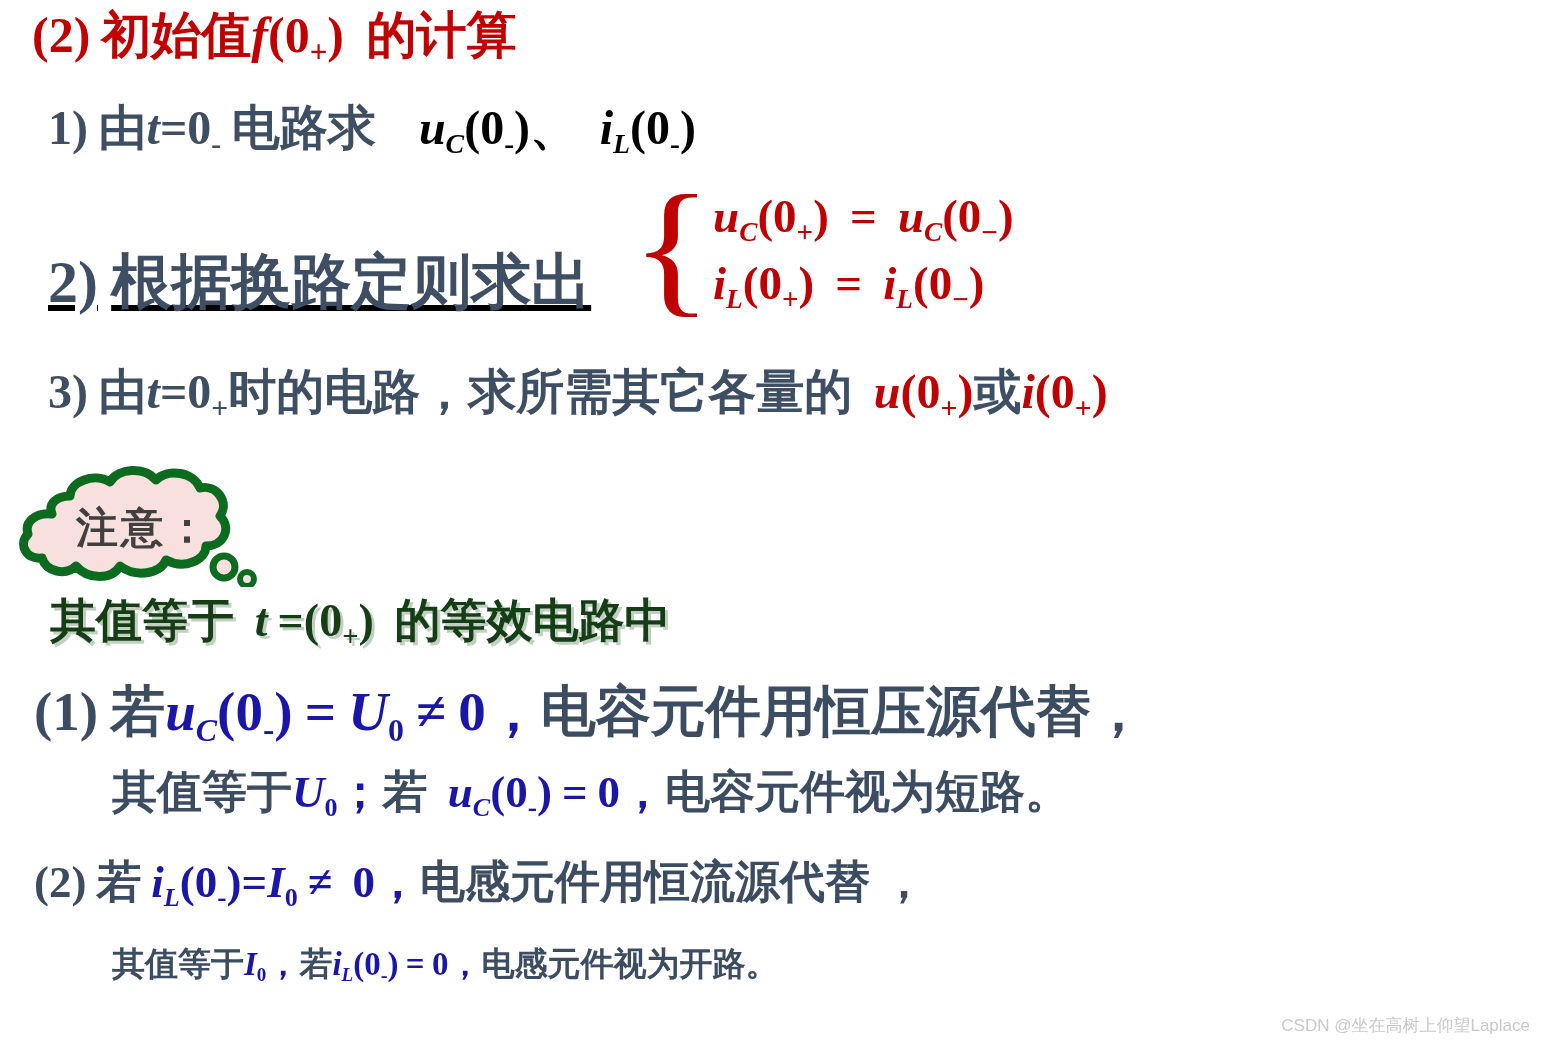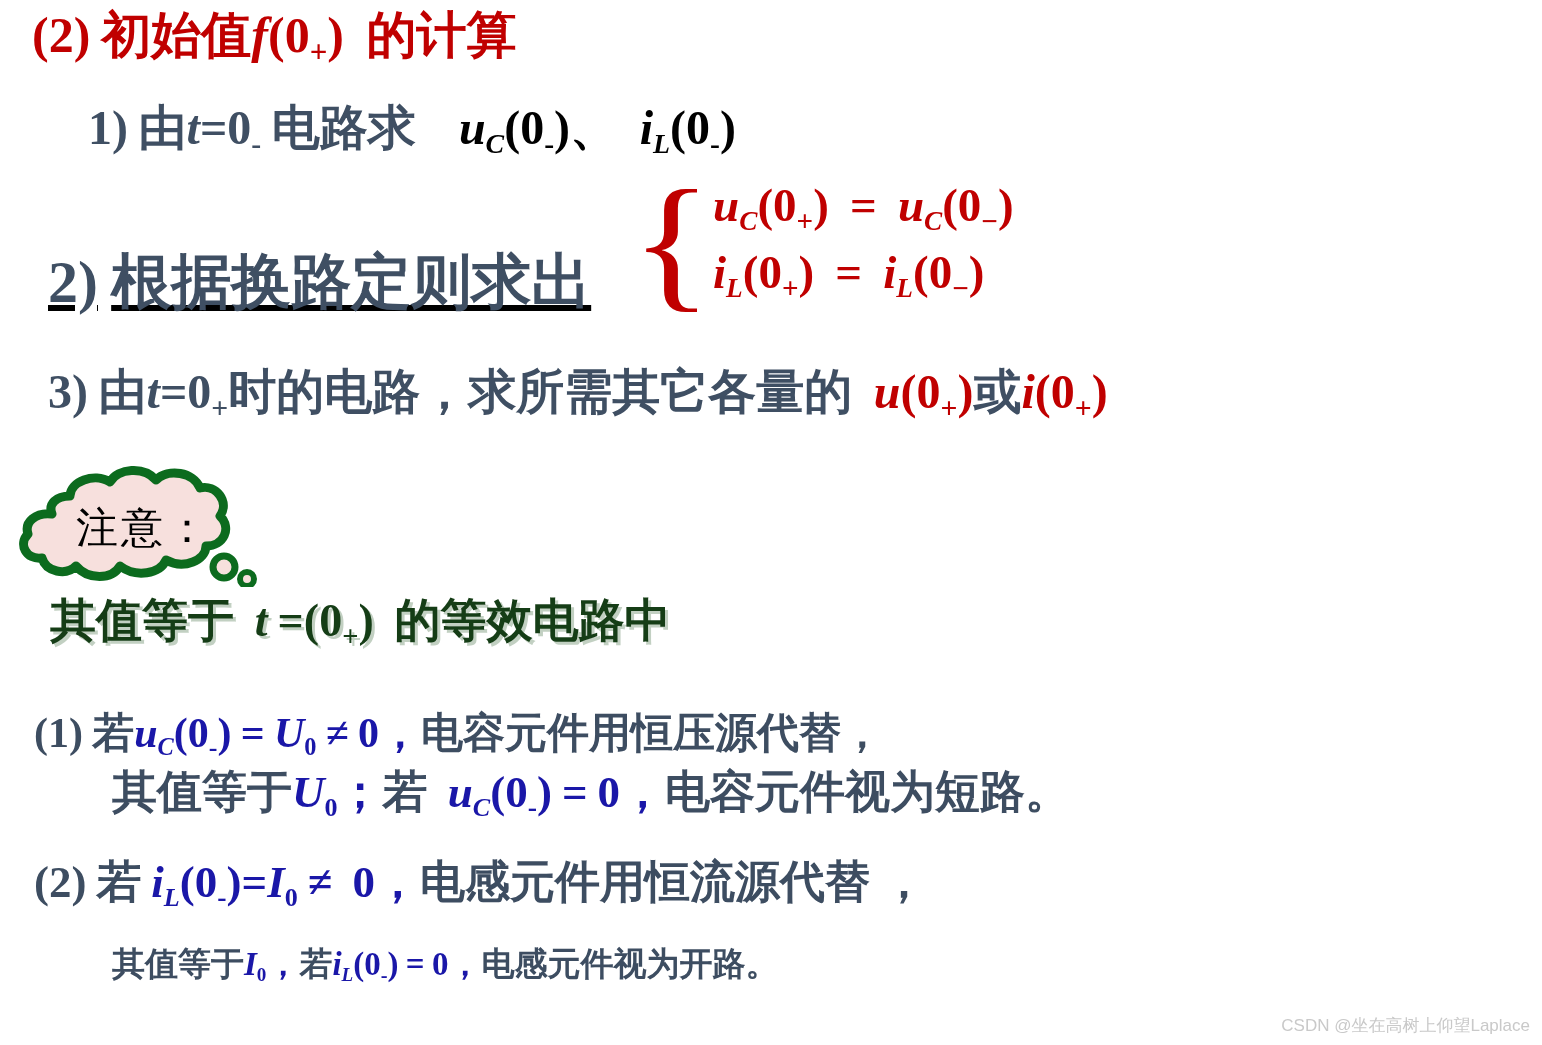--- a/index.html
+++ b/index.html
@@ -66,71 +66,71 @@
 
   
   .c-red    { color: #C00000; }
   .c-slate  { color: #3F4F63; }
   .c-black  { color: #000000; }
   .c-blue   { color: #1A17A8; }
   .c-navy   { color: #3D4D61; }
 
   
   #title-line     { left: 32px;  top: 10px;  font-size: 50px; }
-  #step1-line     { left: 48px;  top: 104px; font-size: 48px; margin-left: 40px; }
+  #step1-line     { left: 48px;  top: 104px; font-size: 48px; }
   #step2-line     { left: 48px;  top: 252px; font-size: 60px; text-decoration: underline; }
   #step3-line     { left: 48px;  top: 368px; font-size: 48px; }
 
   
   #brace-block {
     position: absolute;
     left: 636px;
     top: 182px;
     display: flex;
     align-items: center;
   }
   .brace {
     font-family: "Liberation Serif", "DejaVu Serif", serif;
     font-size: 148px;
     line-height: .72;
     color: #C00000;
     font-weight: normal;
     transform: scaleX(1.15);
     margin-right: 6px;
   }
-  .brace-eqs { display: flex; flex-direction: column; gap: 14px; }
+  .brace-eqs { display: flex; flex-direction: column; gap: 14px; margin-top: 11px; }
   .brace-eqs .eq { font-size: 47px; white-space: nowrap; line-height: 1; }
 
   
   #note-cloud {
     position: absolute;
     left: 8px;
     top: 462px;
     width: 300px;
     height: 125px;
   }
   #note-cloud svg { display: block; }
   #note-label {
     position: absolute;
     left: 76px;
     top: 500px;
     font-size: 42px;
     letter-spacing: 3px;
-    color: #000000;
-    font-weight: normal;
+    color: #404040;
+    font-weight: bold;
     font-family: "Liberation Serif", "DejaVu Serif", serif;
   }
 
   #green-line {
     left: 50px; top: 598px; font-size: 46px;
     color: #153D16;
     text-shadow: 3px 3px 0 rgba(120,150,120,0.45);
   }
 
-  #case1-line1 { left: 34px;  top: 684px; font-size: 42px; margin-top: 28px; }
+  #case1-line1 { left: 34px;  top: 684px; font-size: 55px; }
   #case1-line2 { left: 112px; top: 770px; font-size: 45px; }
   #case2-line1 { left: 34px;  top: 860px; font-size: 45px; }
   #case2-line2 { left: 112px; top: 948px; font-size: 33px; }
 
   #watermark {
     position: absolute;
     right: 12px;
     bottom: 8px;
     font-family: "Liberation Sans", sans-serif;
     font-size: 17px;

